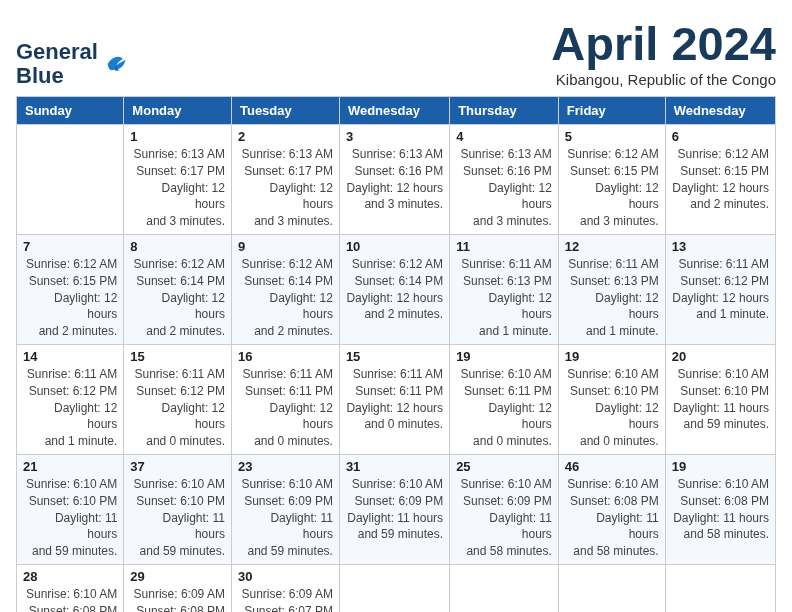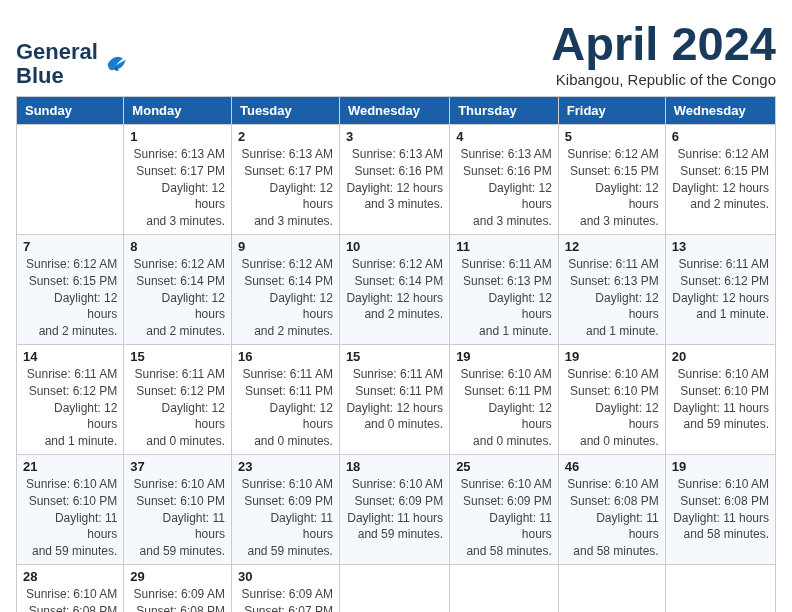--- a/index.html
+++ b/index.html
@@ -283,21 +283,21 @@
 and 59 minutes.</div>
         </td>
         <td>
           <div class="day-num">23</div>
           <div class="day-info" style="white-space: pre-line;">Sunrise: 6:10 AM
 Sunset: 6:09 PM
 Daylight: 11 hours
 and 59 minutes.</div>
         </td>
         <td>
-          <div class="day-num">18</div>
+          <div class="day-num">31</div>
           <div class="day-info" style="white-space: pre-line;">Sunrise: 6:10 AM
 Sunset: 6:09 PM
 Daylight: 11 hours
 and 59 minutes.</div>
         </td>
         <td>
           <div class="day-num">25</div>
           <div class="day-info" style="white-space: pre-line;">Sunrise: 6:10 AM
 Sunset: 6:09 PM
 Daylight: 11 hours

